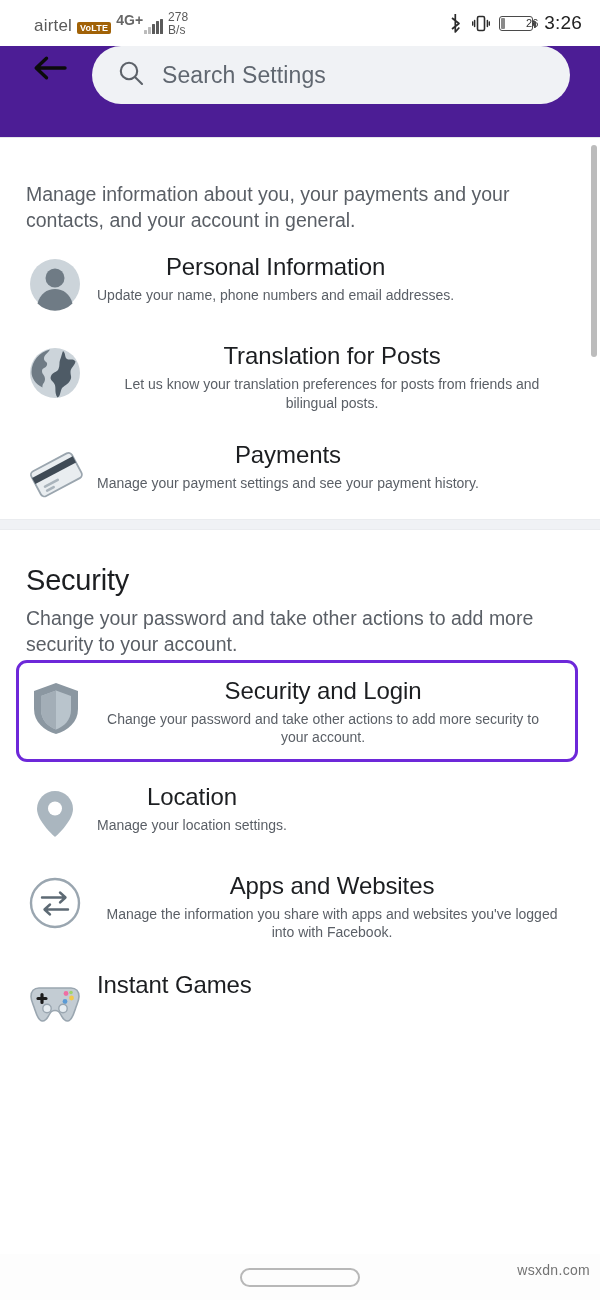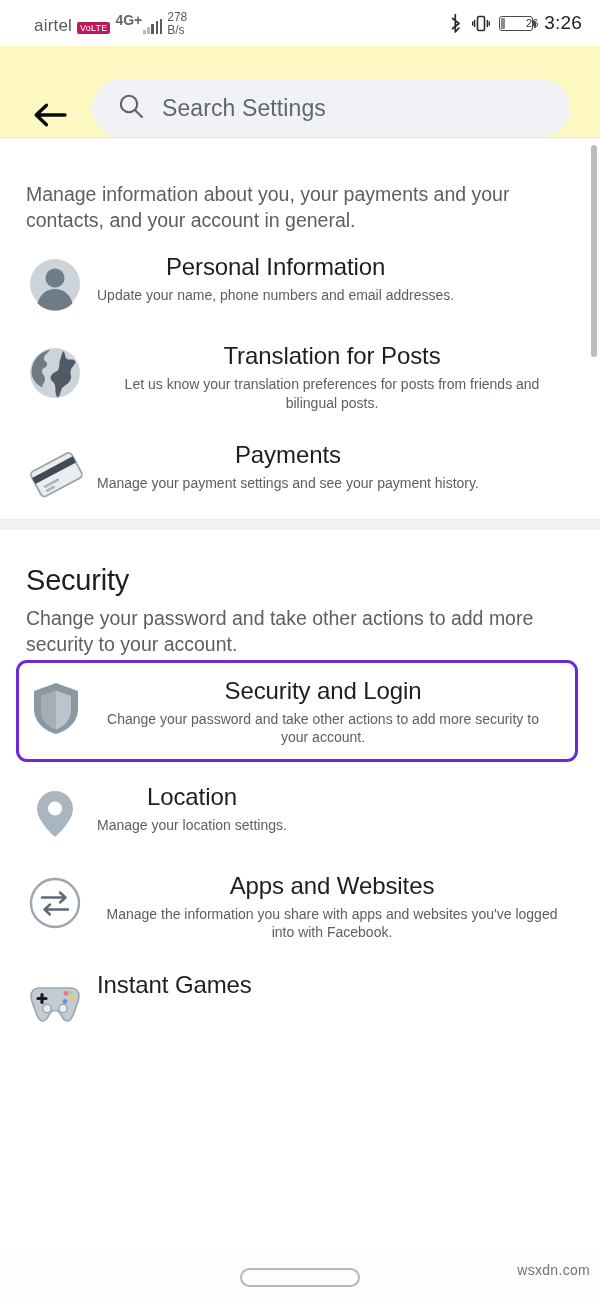--- a/index.html
+++ b/index.html
@@ -17,21 +17,21 @@
     height:46px;
     display:flex;
     align-items:center;
     justify-content:space-between;
     padding:0 18px 0 34px;
     background:#ffffff;
   }
   .sb-left { display:flex; align-items:flex-end; gap:5px; }
   .carrier { font-size:17px; color:#5a5a5a; letter-spacing:.2px; line-height:1; padding-bottom:1px;}
   .volte {
-    background:#be185d; color:#fff; font-size:9px; font-weight:normal;
+    background:#a16207; color:#fff; font-size:9px; font-weight:bold;
     padding:1.5px 3px; border-radius:2px; line-height:1;
     letter-spacing:.2px; margin-bottom:1px;
   }
   .netgen { position:relative; display:flex; align-items:flex-end; gap:1px; margin-bottom:1px;}
   .gen-label { font-size:14px; color:#666; line-height:1; position:relative; top:-7px; font-weight:700;}
   .bars { display:flex; align-items:flex-end; gap:1.5px; height:15px;}
   .bars i { width:2.6px; background:#5a5a5a; display:block; border-radius:.5px;}
   .bars i:nth-child(1){height:4px;background:#bbb;}
   .bars i:nth-child(2){height:7px;background:#bbb;}
   .bars i:nth-child(3){height:10px;}
@@ -52,23 +52,23 @@
   .battery span{ font-size:11px; color:#333; line-height:1; font-weight:500;}
   .battery .fillbar{
     position:absolute; left:1px; top:1px; bottom:1px; width:4px;
     background:#8a8a8a; border-radius:1px;
   }
   .clock { font-size:19px; color:#222; letter-spacing:.2px; margin-left:2px;}
 
   
   .header {
     height:92px;
-    display:flex; align-items:flex-end;
+    display:flex; align-items:flex-start;
     padding:0 30px 0 28px;
-    background:#fef9c3;
+    background:#4c1d95;
     border-bottom:1px solid #e4e6eb;
     position:relative;
   }
   .back-btn {
     width:44px; height:44px; display:flex; align-items:center;
     justify-content:center; cursor:pointer; flex:0 0 auto;
   }
   .searchbar {
     flex:1; height:58px; margin-left:20px;
     background:#f0f2f5; border-radius:29px;

